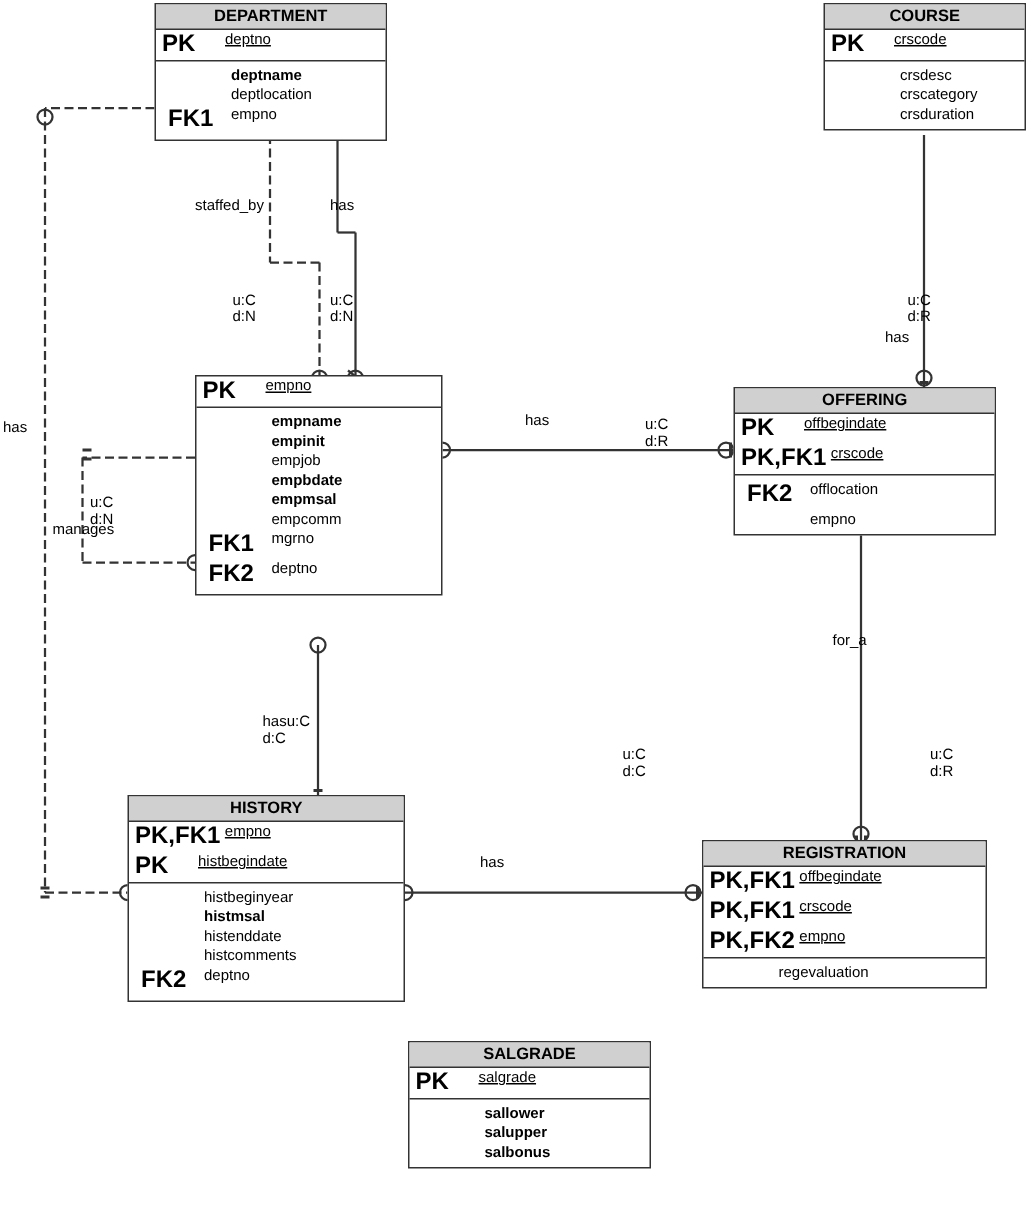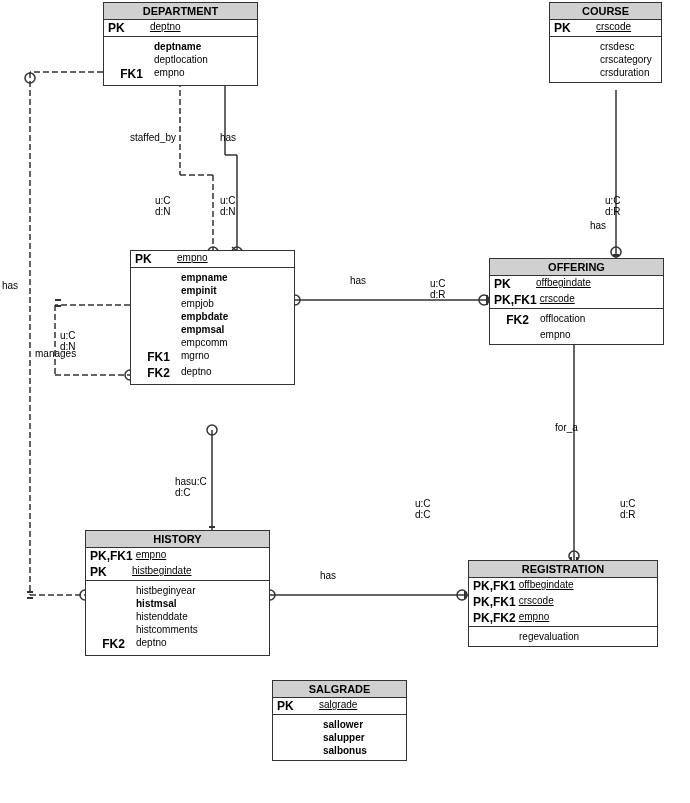--- a/index.html
+++ b/index.html
@@ -28,29 +28,28 @@
       font-weight: bold;
       padding: 2px 6px;
       border-bottom: 1.5px solid #333;
       font-size: 11px;
     }
     .entity-section {
       border-bottom: 1.5px solid #333;
     }
     .entity-section:last-child {
       border-bottom: none;
-      text-align: center;
     }
     .entity-row {
       display: flex;
       align-items: flex-start;
       padding: 1px 4px;
     }
     .pk-label {
-      font-size: 12px;
+      font-size: 16px;
       font-weight: bold;
       min-width: 42px;
       padding-right: 3px;
       white-space: nowrap;
     }
     .field-name {
       font-size: 10px;
     }
     .field-name.bold {
       font-weight: bold;
@@ -158,21 +157,21 @@
   <div class="label-text" style="left:350px; top:275px;">has</div>
   <div class="label-text" style="left:430px; top:278px;">u:C<br>d:R</div>
   <div class="label-text" style="left:175px; top:476px;">hasu:C<br>d:C</div>
   <div class="label-text" style="left:320px; top:570px;">has</div>
   <div class="label-text" style="left:555px; top:422px;">for_a</div>
   <div class="label-text" style="left:590px; top:220px;">has</div>
   <div class="label-text" style="left:605px; top:195px;">u:C<br>d:R</div>
   <div class="label-text" style="left:415px; top:498px;">u:C<br>d:C</div>
   <div class="label-text" style="left:620px; top:498px;">u:C<br>d:R</div>
 
-  <div class="entity-table" style="left:549px; top:2px; width:113px;">
+  <div class="entity-table" style="left:549px; top:2px; width:135px;">
     <div class="entity-header">COURSE</div>
     <div class="entity-section">
       <div class="entity-row">
         <span class="pk-label">PK</span>
         <span class="field-name underline">crscode</span>
       </div>
     </div>
     <div class="entity-section" style="padding:3px 4px;">
       <div class="entity-row">
           <span class="pk-label"></span>
@@ -333,21 +332,21 @@
       </div>
     </div>
     <div class="entity-section" style="padding:3px 4px;">
       <div class="entity-row">
           <span class="pk-label"></span>
           <span class="field-name">regevaluation</span>
         </div>
     </div>
   </div>
 
-  <div class="entity-table" style="left:272px; top:680px; width:135px;">
+  <div class="entity-table" style="left:272px; top:694px; width:162px;">
     <div class="entity-header">SALGRADE</div>
     <div class="entity-section">
       <div class="entity-row">
         <span class="pk-label">PK</span>
         <span class="field-name underline">salgrade</span>
       </div>
     </div>
     <div class="entity-section" style="padding:3px 4px;">
       <div class="entity-row">
           <span class="pk-label"></span>

